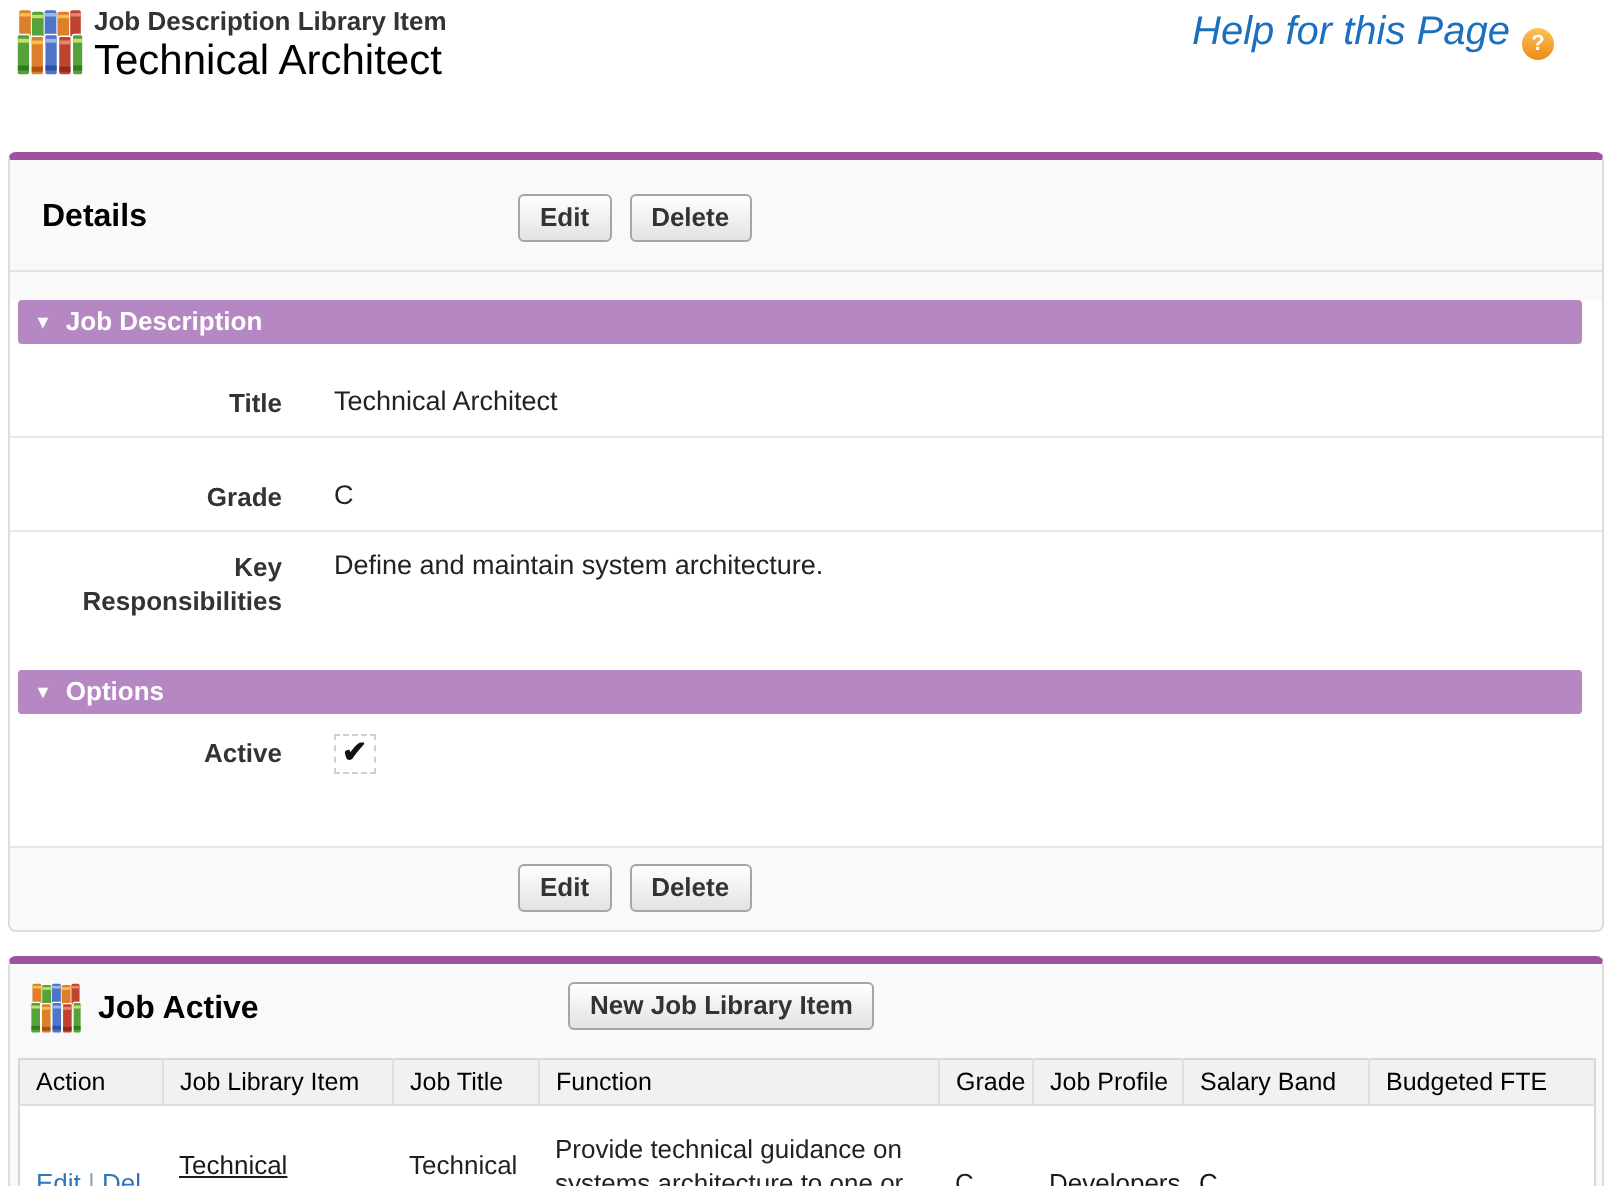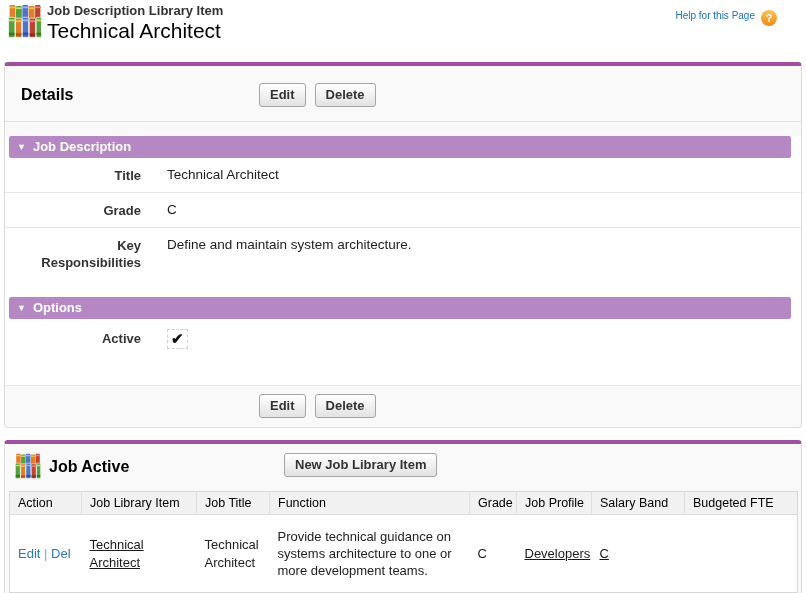--- a/index.html
+++ b/index.html
@@ -1,26 +1,26 @@
 <!DOCTYPE html>
 <html><head>
 <meta charset="utf-8">
 <style>
   * { margin:0; padding:0; box-sizing:border-box; }
   html,body { width:806px; height:593px; background:#ffffff; overflow:hidden;
               font-family:"Liberation Sans", sans-serif; color:#222; }
 
   
-  .page-header { position:relative; height:62px; }
+  .page-header { position:relative; height:76px; }
   .app-icon-lg { position:absolute; left:8px; top:4px; }
   .hd-text { position:absolute; left:47px; top:3px; }
   .breadcrumb { font-size:13px; font-weight:bold; color:#333; }
   .page-title { font-size:21px; color:#000; margin-top:1px; font-weight:normal; }
   .help-wrap { position:absolute; right:29px; top:5px; height:18px; }
-  .help-link { font-size:10px; color:#1a6fc0; text-decoration:none; cursor:pointer; }
+  .help-link { font-size:20px; color:#1a6fc0; text-decoration:none; cursor:pointer;font-style:italic; }
   .help-icon { display:inline-block; width:16px; height:16px; margin-left:6px;
                border-radius:50%; background:linear-gradient(#fcc257,#ee8a15);
                color:#fff; font-weight:bold; font-size:11px; text-align:center;
                line-height:16px; vertical-align:-3px; cursor:pointer; }
 
   
   .panel { margin:0 4px; background:#f9f9f9; border:1px solid #dcdcdc;
            border-top:4px solid #9d519e; border-radius:4px; }
   .panel-band { position:relative; height:56px; border-bottom:1px solid #e3e3e3;
                 border-radius:3px 3px 0 0; }
@@ -33,21 +33,21 @@
          padding:3px 10px 4px; cursor:pointer; font-family:inherit; }
   .panel-body { background:#ffffff; padding-bottom:28px; }
 
   .section-bar { margin:14px 10px 0 4px; height:22px; background:#b588c3;
                  color:#fff; font-weight:bold; font-size:13px; line-height:22px;
                  padding-left:8px; border-radius:2px; }
   .section-bar .tri { font-size:9px; margin-right:7px; vertical-align:1px; }
   .section-bar.opts { margin-top:18px; }
 
   .field-row { display:flex; padding:8px 12px 8px 24px; }
-  .field-row.bordered { border-bottom:1px solid #e8e8e8; }
+  .field-row.bordered { border-bottom:1px solid #e8e8e8;margin-top:12px; }
   .field-label { width:112px; text-align:right; font-weight:bold; font-size:13px;
                  color:#333; line-height:17px; padding-top:1px; }
   .field-value { margin-left:26px; font-size:13.5px; line-height:17px; max-width:560px; }
   .row-keyresp { min-height:48px; }
   .checkbox-display { display:inline-block; border:1px dashed #d0d0d0; padding:0 3px;
                       font-size:15px; font-weight:bold; color:#111; line-height:18px; }
 
   .panel-footer { position:relative; height:42px; border-top:1px solid #e6e6e6;
                   background:#f9f9f9; border-radius:0 0 3px 3px; }
   .btn-row.ftr { left:254px; top:8px; }

